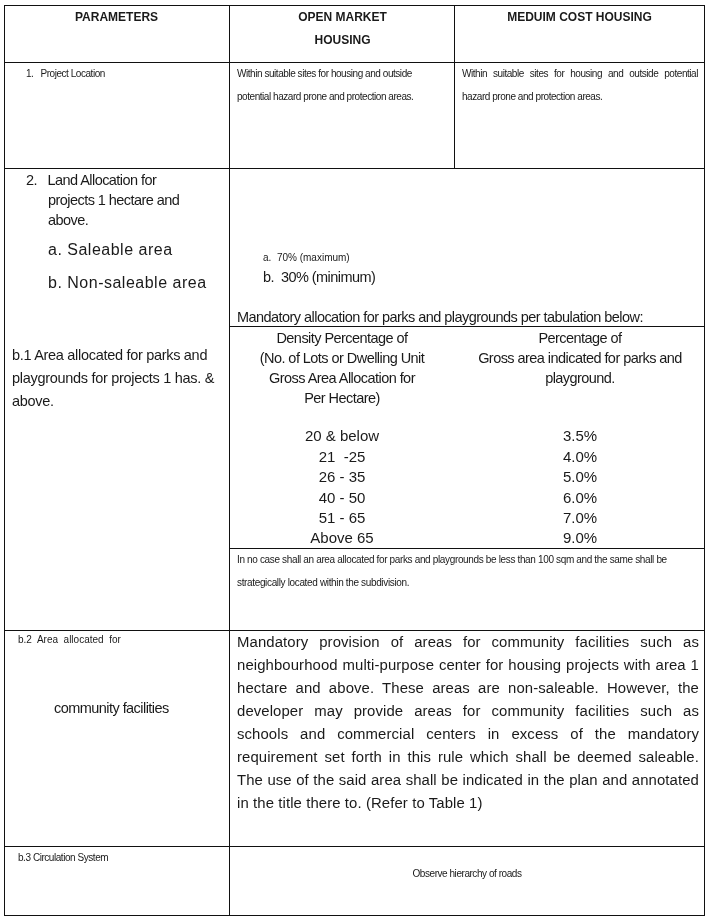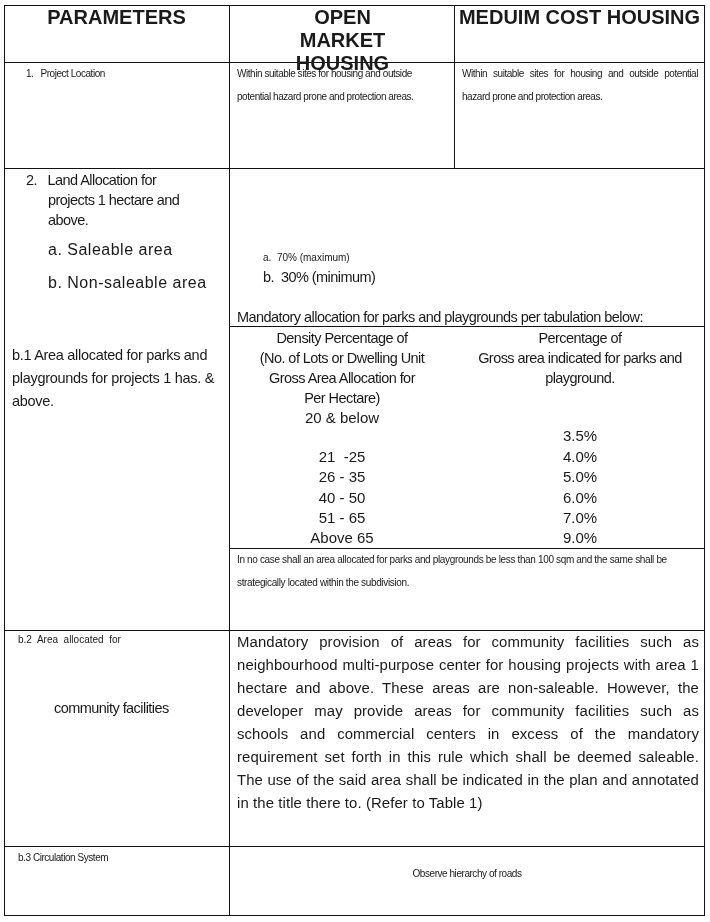--- a/index.html
+++ b/index.html
@@ -6,21 +6,21 @@
     body {
       width: 710px; height: 922px; position: relative; overflow: hidden;
       font-family: "Liberation Sans", sans-serif; color: #1a1a1a;
     }
     .tbl { position: absolute; left: 4px; top: 5px; width: 701px; height: 911px;
       border: 1.5px solid #111; box-sizing: border-box; }
     .hl, .vl { position: absolute; background: #111; }
     .hl { height: 1.3px; }
     .vl { width: 1.3px; }
     .t { position: absolute; font-size: 10px; line-height: 23px; }
-    .hdr { font-weight: bold; font-size: 20px; text-align: center; line-height: 23px; }
+    .hdr { font-weight: bold; font-size: 12px; text-align: center; line-height: 23px; }
     .narrow { letter-spacing: -0.45px; }
     .just { text-align: justify; text-align-last: left; }
     .cond { font-size: 14.5px; letter-spacing: -0.55px; line-height: 20.5px; }
     .ctr { text-align: center; }
     .wide { font-size: 16px; letter-spacing: 0.5px; }
     .rowv { position: absolute; font-size: 15px; line-height: 20.5px; text-align: center; }
   </style>
 </head>
 <body>
 
@@ -60,21 +60,21 @@
 <div class="t cond ctr" style="left:229px; top:328px; width:226px;">Density Percentage of</div>
 <div class="t cond ctr" style="left:229px; top:348px; width:226px;">(No. of Lots or Dwelling Unit</div>
 <div class="t cond ctr" style="left:229px; top:368px; width:226px;">Gross Area Allocation for</div>
 <div class="t cond ctr" style="left:229px; top:388px; width:226px;">Per Hectare)</div>
 <div class="t cond ctr" style="left:465px; top:328px; width:230px;text-align:center;">Percentage of</div>
 <div class="t cond ctr" style="left:465px; top:348px; width:230px;">Gross area indicated for parks and</div>
 <div class="t cond ctr" style="left:465px; top:368px; width:230px;">playground.</div>
 
 <div>
   <div>
-    <div class="rowv" style="left:229px; top:408px; width:226px;">20 &amp; below</div>
+    <div class="rowv" style="left:229px; top:426px; width:226px;">20 &amp; below</div>
     <div class="rowv" style="left:465px; top:426px; width:230px;">3.5%</div>
   </div>
   <div>
     <div class="rowv" style="left:229px; top:447px; width:226px; white-space:pre;">21  -25</div>
     <div class="rowv" style="left:465px; top:447px; width:230px;">4.0%</div>
   </div>
   <div>
     <div class="rowv" style="left:229px; top:467px; width:226px;">26 - 35</div>
     <div class="rowv" style="left:465px; top:467px; width:230px;">5.0%</div>
   </div>

